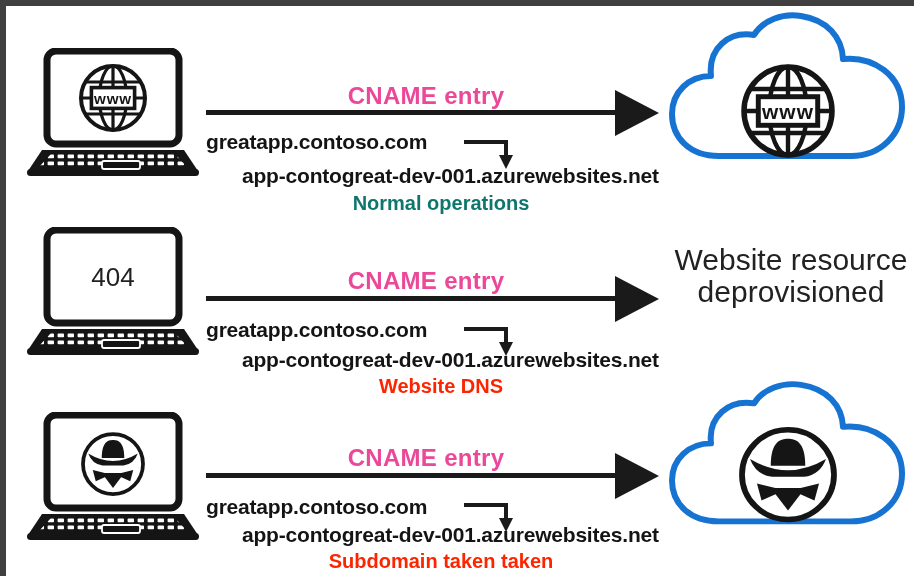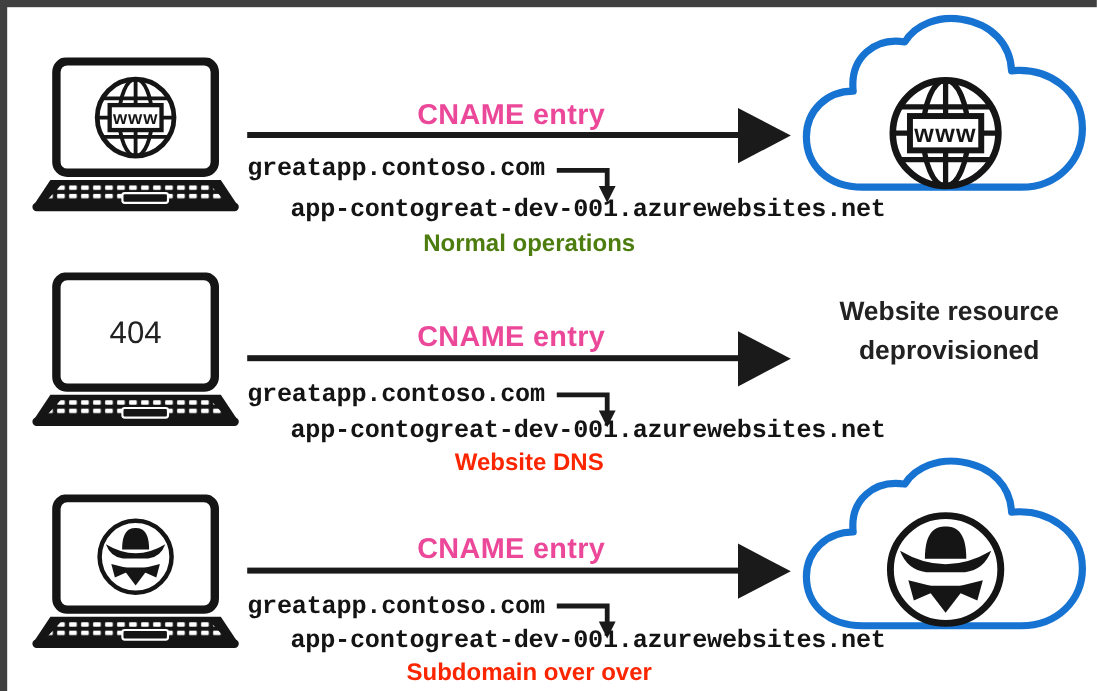--- a/index.html
+++ b/index.html
@@ -15,31 +15,31 @@
     position:absolute;width:0;height:0;
     border-top:23px solid transparent;border-bottom:23px solid transparent;
     border-left:44px solid #1a1a1a;
   }
   .cname-label{
     position:absolute;left:250px;width:340px;text-align:center;
     font-size:24px;font-weight:600;color:#ec4899;letter-spacing:.3px;
   }
   .domain{
     position:absolute;font-size:21px;font-weight:700;color:#141414;
-    letter-spacing:-.2px;white-space:nowrap;font-family:Liberation Mono, monospace;
+    letter-spacing:-.2px;white-space:nowrap;
   }
   .status{
     position:absolute;left:240px;width:390px;text-align:center;
     font-size:20px;font-weight:700;white-space:nowrap;
   }
-  .status.green{color:#4d7c0f;}
+  .status.green{color:#0f766e;}
   .status.red{color:#fb2500;}
   .deprov{
     position:absolute;left:665px;top:238px;width:240px;text-align:center;
-    font-size:22px;line-height:32px;font-weight:700;color:#222222;
+    font-size:30px;line-height:32px;font-weight:400;color:#222222;
   }
   svg text{font-family:"Liberation Sans",sans-serif;}
 </style>
 </head>
 <body>
 
 <svg width="0" height="0" style="position:absolute" aria-hidden="true">
   <defs>
     <pattern id="kb" width="10" height="7" patternUnits="userSpaceOnUse">
       <rect width="10" height="7" fill="#151515"></rect>
@@ -130,21 +130,21 @@
   <div class="cname-label" style="top:438px">CNAME entry</div>
   <div class="arrow-line" style="left:200px;top:467px;width:410px"></div>
   <div class="arrow-head" style="left:609px;top:447px"></div>
 
   <div class="domain" style="left:200px;top:489px">greatapp.contoso.com</div>
   <svg class="abs" style="left:456px;top:493px" width="58" height="34" viewBox="0 0 58 34">
     <path d="M2,6 H44 V20" fill="none" stroke="#1a1a1a" stroke-width="4"></path>
     <polygon points="37,19 51,19 44,33" fill="#1a1a1a"></polygon>
   </svg>
   <div class="domain" style="left:236px;top:517px">app-contogreat-dev-001.azurewebsites.net</div>
-  <div class="status red" style="top:544px">Subdomain over over</div>
+  <div class="status red" style="top:544px">Subdomain taken taken</div>
 
   <svg class="abs" style="left:655px;top:375px" width="252" height="158" viewBox="0 0 252 162" preserveAspectRatio="none">
     <path d="M58,144 C28,144 11,125 11,102 C11,80 28,64 50,64 C47,36 68,19 93,23 C102,8 122,1 140,4 C166,8 181,25 182,47 C212,44 241,63 241,95 C241,122 220,144 190,144 Z" fill="#ffffff" stroke="#1673d2" stroke-width="6" stroke-linejoin="round"></path>
     <g transform="translate(127,96) scale(1.15)">
       <circle r="40" fill="#fff" stroke="#151515" stroke-width="5"></circle>
       <path d="M-15,-8 C-15,-29 -7,-32 0,-32 C7,-32 15,-29 15,-8 Z" fill="#151515"></path>
       <path d="M-33,-14 Q0,6 33,-14 Q28,0 14,2 L-14,2 Q-28,0 -33,-14 Z" fill="#151515"></path>
       <polygon points="-27,8 -3,14 -23,23" fill="#151515"></polygon>
       <polygon points="27,8 3,14 23,23" fill="#151515"></polygon>
       <polygon points="-15,12 15,12 0,32" fill="#151515"></polygon>

